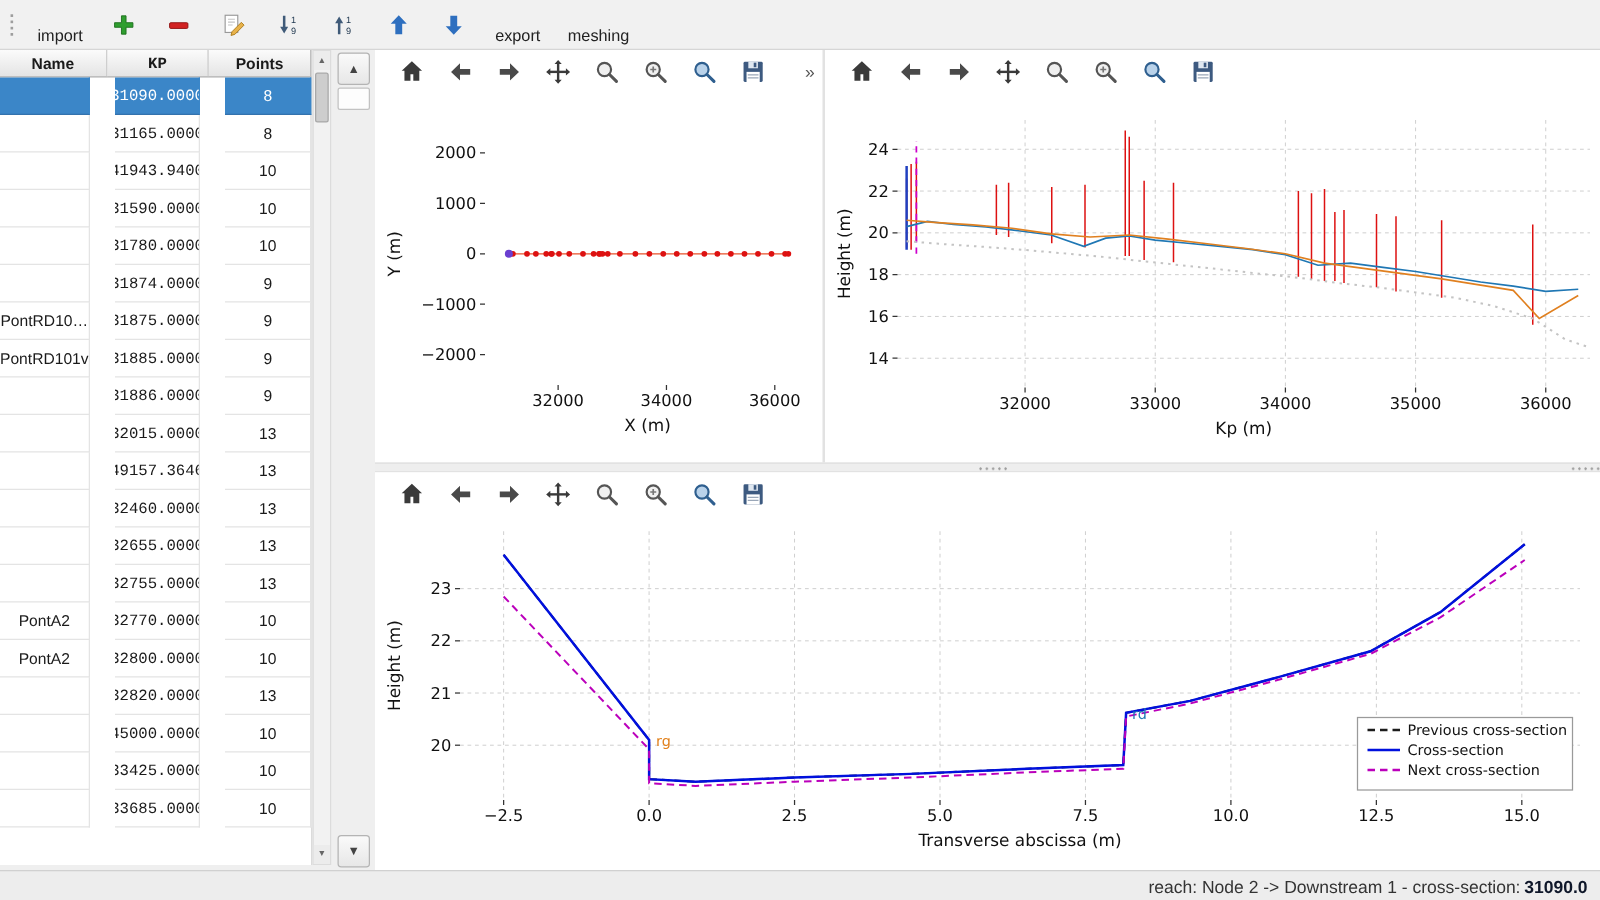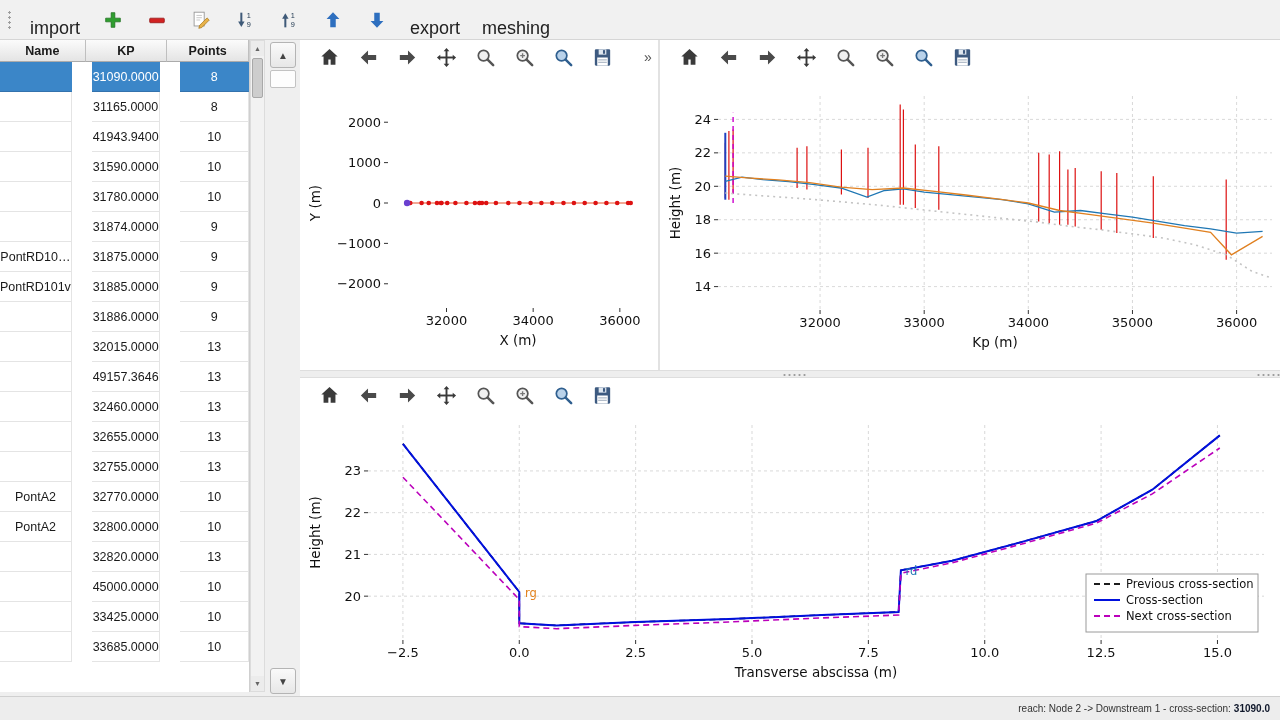--- a/index.html
+++ b/index.html
@@ -7,30 +7,30 @@
   body{font-family:"Liberation Sans","DejaVu Sans",sans-serif;background:#efefef;font-size:13px;color:#1a1a1a;}
   #app{position:relative;width:1280px;height:720px;background:#efefef;}
 
   
   .app-toolbar{position:absolute;left:0;top:0;width:1280px;height:40px;background:#f1f1f1;
     border-bottom:1px solid #d6d6d6;display:flex;align-items:center;gap:8px;padding:0 6px;}
   .grip{width:5px;height:22px;background-image:radial-gradient(#9d9d9d 1px,transparent 1.3px);
     background-size:5px 5px;background-position:1px 1px;margin-right:4px;}
   .tbtn{height:28px;min-width:28px;display:flex;align-items:center;justify-content:center;
     border-radius:3px;padding:0 7px;cursor:default;}
-  .tbtn-text{font-size:18px;color:#222;margin-top:17px;}
+  .tbtn-text{font-size:13px;color:#222;margin-top:17px;}
   .tbtn svg{display:block;}
 
   
   .table-panel{position:absolute;left:0;top:40px;width:250px;height:652px;background:#fff;
     border-right:1px solid #cfcfcf;}
   .thead{display:flex;height:22px;font-weight:bold;font-size:12.5px;}
   .th{display:flex;align-items:center;justify-content:center;height:22px;
     background:linear-gradient(#fbfbfb,#e4e4e4);border-right:1px solid #bfbfbf;border-bottom:1px solid #ababab;}
-  .col-name{width:86px;}.col-kp{width:82px;}.col-points{width:82px;}
+  .col-name{width:86px;}.col-kp{width:82px;font-family:Liberation Mono, monospace;}.col-points{width:82px;}
   .trow{display:flex;height:30px;font-size:12.5px;background:#fff;gap:20px;}
   .td{display:flex;align-items:center;justify-content:center;border-right:1px solid #e4e4e4;
     border-bottom:1px solid #e4e4e4;overflow:hidden;white-space:nowrap;}
   .trow.selected .td{background:#3b86c8;color:#fff;border-right-color:#3b86c8;border-bottom-color:#3372ad;}
 
   
   .vscroll{position:absolute;left:250px;top:40px;width:15px;height:652px;background:#f2f2f2;border:1px solid #dcdcdc;}
   .vscroll .sarrow{height:15px;display:flex;align-items:center;justify-content:center;font-size:7px;color:#666;background:#ececec;}
   .vscroll .sarrow.bottom{position:absolute;bottom:0;left:0;width:13px;}
   .vscroll .sthumb{position:absolute;left:1px;top:17px;width:11px;height:40px;background:#cdcdcd;border:1px solid #a8a8a8;border-radius:2px;}
@@ -64,21 +64,21 @@
   .panel-bottom .figure{top:34px;height:284px;width:980px;}
   .figure svg{display:block;}
   .ticklbl{font:13px "DejaVu Sans",sans-serif;fill:#111;}
   .axlbl{font:13.5px "DejaVu Sans",sans-serif;fill:#111;}
   .ann{font:11.5px "DejaVu Sans",sans-serif;}
   .leglbl{font:11.5px "DejaVu Sans",sans-serif;fill:#111;}
 
   
   .statusbar{position:absolute;left:0;bottom:0;width:1280px;height:24px;background:#ededed;
     border-top:1px solid #d0d0d0;display:flex;align-items:center;justify-content:flex-end;
-    padding-right:10px;font-size:10px;color:#333;}
+    padding-right:10px;font-size:14px;color:#333;}
   .statusbar b{color:#0f172a;margin-left:3px;}
 </style>
 </head>
 <body>
 
 <div id="app">
 
   <div class="app-toolbar" id="app-toolbar">
     <div class="grip"></div>
   <div class="tbtn tbtn-text">

